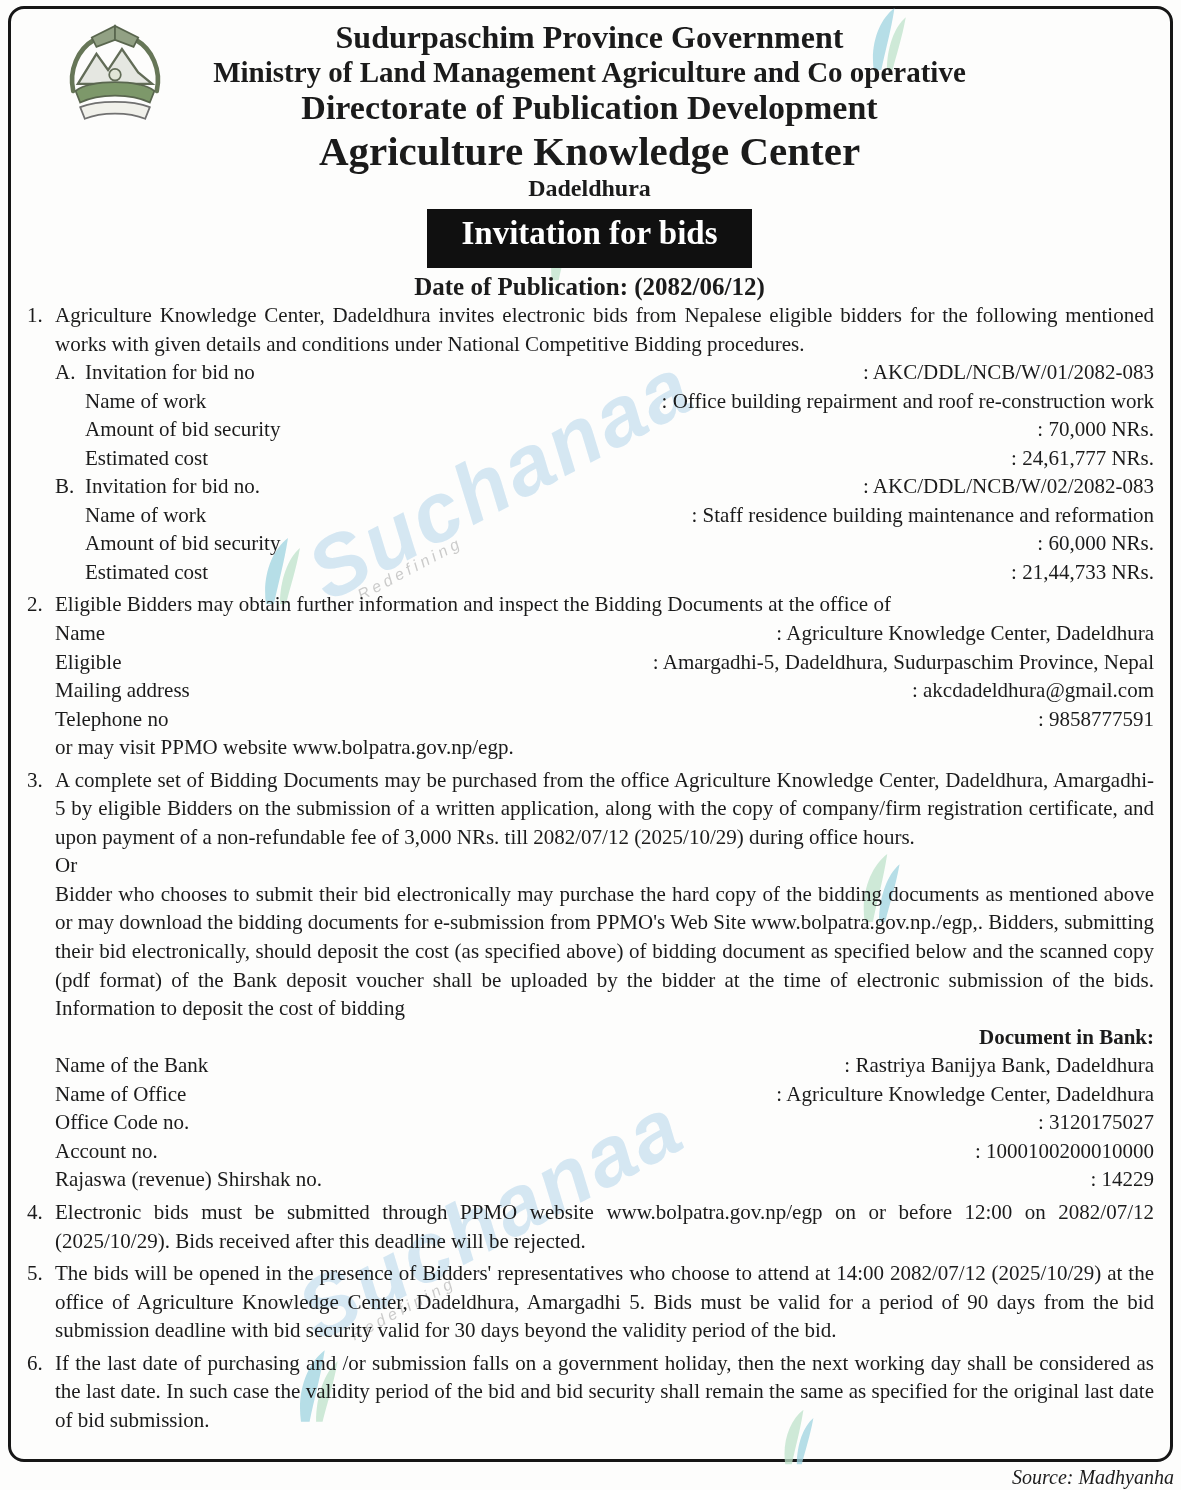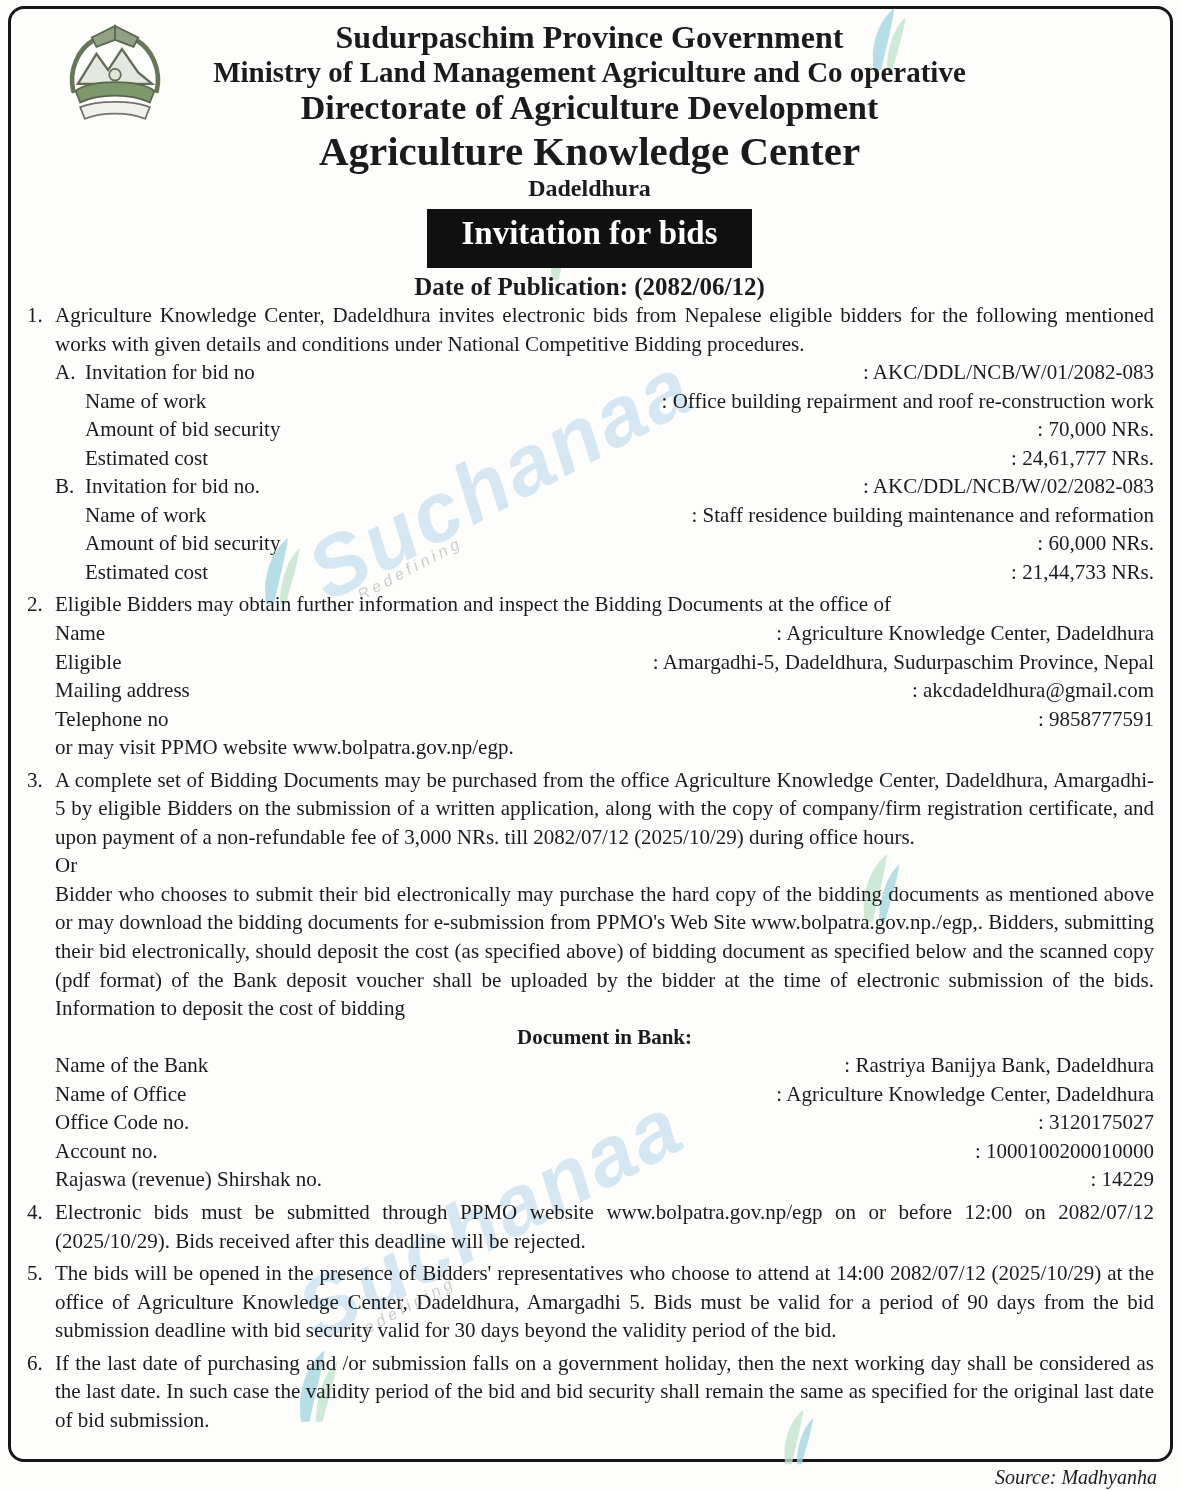--- a/index.html
+++ b/index.html
@@ -58,25 +58,25 @@
   .para + .para { margin-top: 4px; }
   .para .num { position: absolute; left: 2px; top: 0; }
   .kv { display: flex; text-align: left; }
   .kv .mk  { flex: none; width: 30px; }
   .kv .lbl { flex: none; }
   .kv1 .lbl { width: 318px; }
   .kv2 .lbl { width: 348px; }
   .kv .val { flex: 1; white-space: nowrap; overflow: hidden; text-align: right; }
   .kv .val::before { content: ": "; }
   .plain { text-align: left; }
-  .bold { font-weight: bold; text-align: center; }
+  .bold { font-weight: bold; text-align: right; }
   
   .source {
     position: absolute;
-    right: 24px; bottom: 1px;
+    right: 7px; bottom: 1px;
     font-size: 20px;
     font-style: italic;
     z-index: 3;
   }
   
   .wm-layer { position: absolute; inset: 0; z-index: 1; pointer-events: none; }
   .wm-text {
     position: absolute;
     font-family: "Liberation Sans", sans-serif;
     font-weight: bold;
@@ -146,21 +146,21 @@
       <path d="M70 16 L50 6 L50 18 L66 24 Z" fill="#8a9a7a" stroke="#4c5a40" stroke-width="1.5"></path>
       <path d="M18 56 L34 30 L44 44 L56 26 L70 46 L82 56 Z" fill="#e3e6df" stroke="#55604a" stroke-width="2"></path>
       <path d="M16 62 C30 52 70 52 84 62 L80 72 C64 64 36 64 20 72 Z" fill="#73905e" stroke="#4c5a40" stroke-width="1.5"></path>
       <path d="M20 76 C35 70 65 70 80 76 L76 86 C62 80 38 80 24 86 Z" fill="#f0f0ea" stroke="#666" stroke-width="1.5"></path>
       <circle cx="50" cy="48" r="5" fill="#dfe5d5" stroke="#55604a" stroke-width="1.5"></circle>
     </svg>
 
     <div class="hdr">
       <div class="h-gov">Sudurpaschim Province Government</div>
       <div class="h-min">Ministry of Land Management Agriculture and Co operative</div>
-      <div class="h-dir">Directorate of Agriculture Development</div>
+      <div class="h-dir">Directorate of Publication Development</div>
       <div class="h-ctr">Agriculture Knowledge Center</div>
       <div class="h-dst">Dadeldhura</div>
       <div><span class="banner">Invitation for bids</span></div>
       <div class="pub">Date of Publication: (2082/06/12)</div>
     </div>
 
     <div class="docbody">
 
       <div class="para">
         <span class="num">1.</span>

